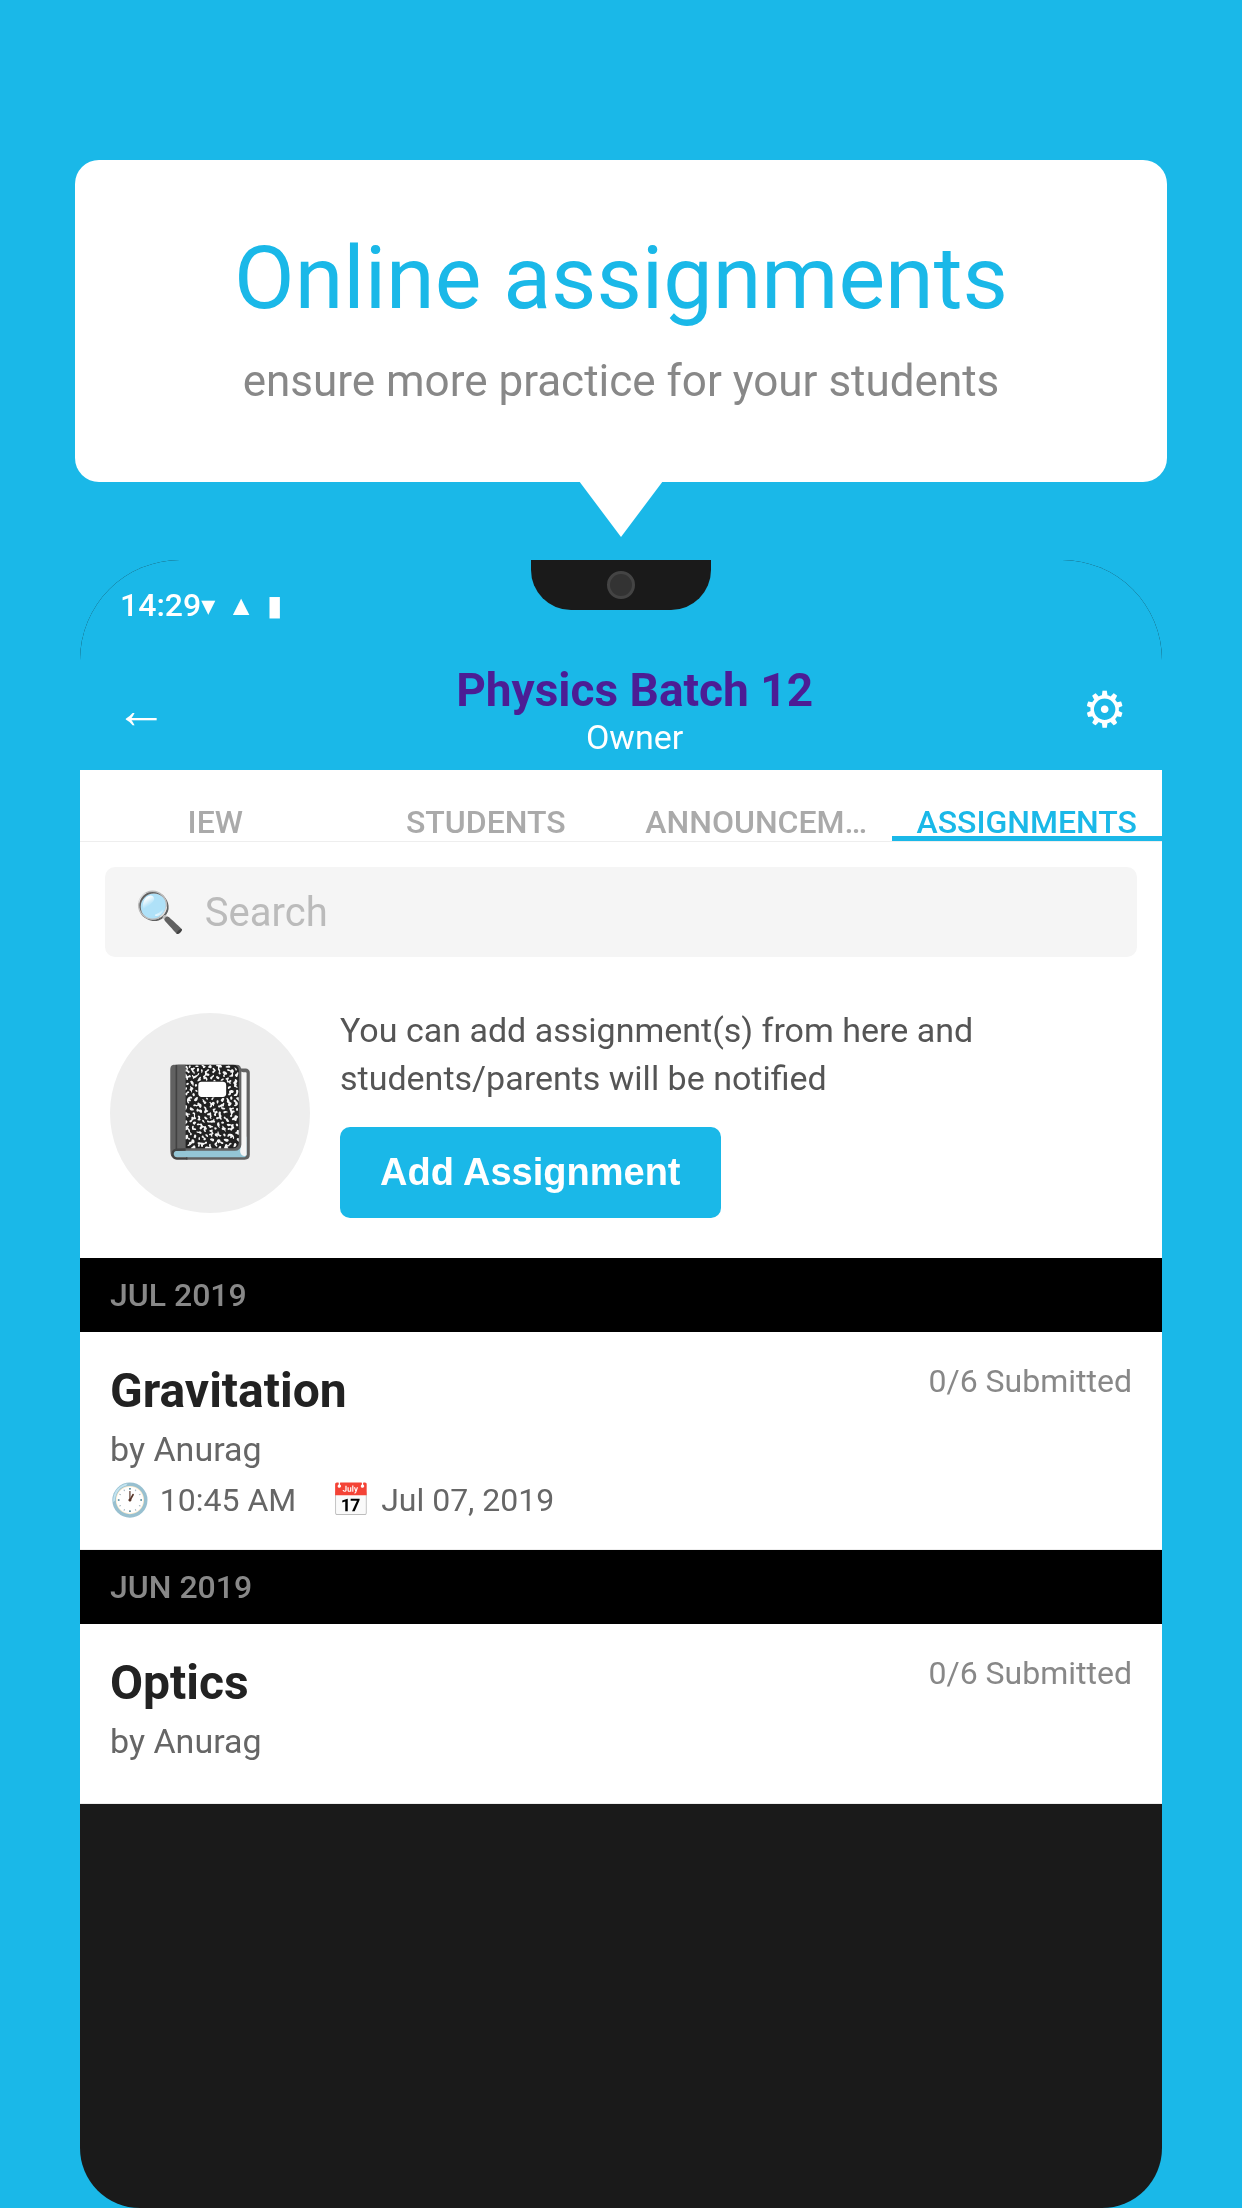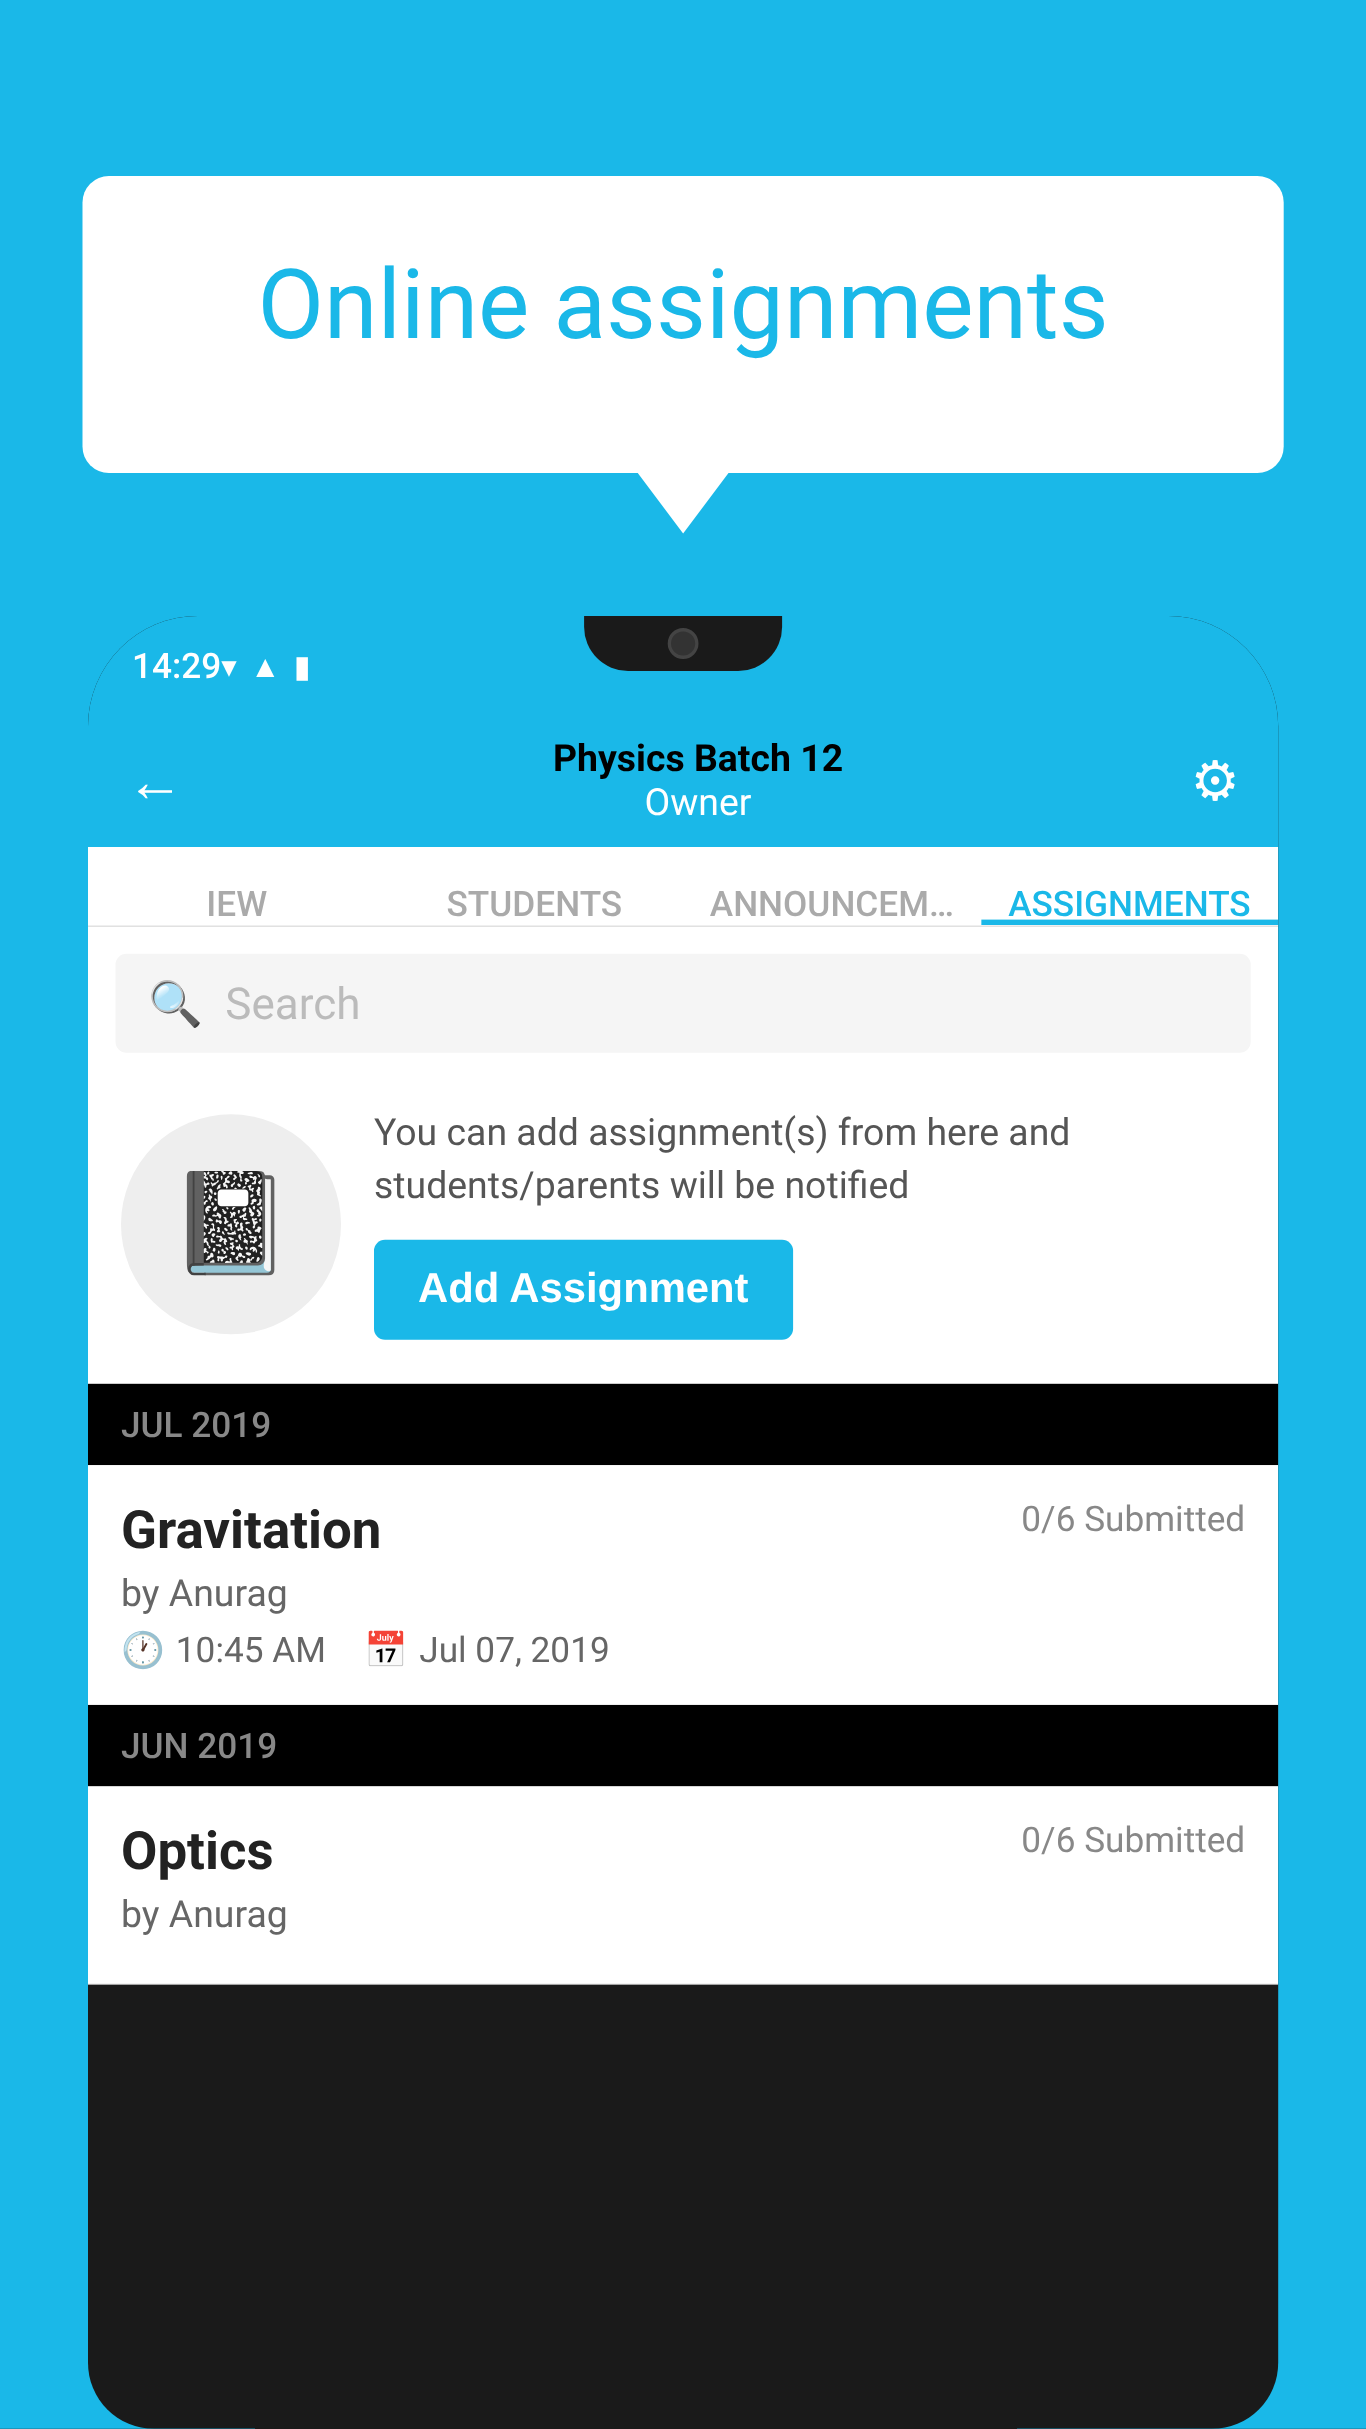--- a/index.html
+++ b/index.html
@@ -130,22 +130,22 @@
       cursor: pointer;
       margin-right: 20px;
     }
 
     .app-bar-center {
       flex: 1;
       text-align: center;
     }
 
     .app-bar-title {
-      color: #000000;
-      font-size: 34px;
+      color: #4c1d95;
+      font-size: 46px;
       font-weight: 700;
     }
 
     .app-bar-subtitle {
       color: white;
       font-size: 34px;
       font-weight: 400;
     }
 
     .settings-icon {
@@ -324,20 +324,21 @@
       font-size: 32px;
       color: #888;
     }
   </style>
 </head>
 <body>
 
 <div class="speech-bubble-container">
   <div class="speech-bubble">
     <div class="bubble-title">Online assignments</div>
+    <div class="bubble-subtitle">ensure more practice for your students</div>
   </div>
 </div>
 
 <div class="phone-frame">
 
   <div class="phone-notch-bar">
     <span class="status-time">14:29</span>
     <div class="phone-notch">
       <div class="phone-camera"></div>
     </div>

